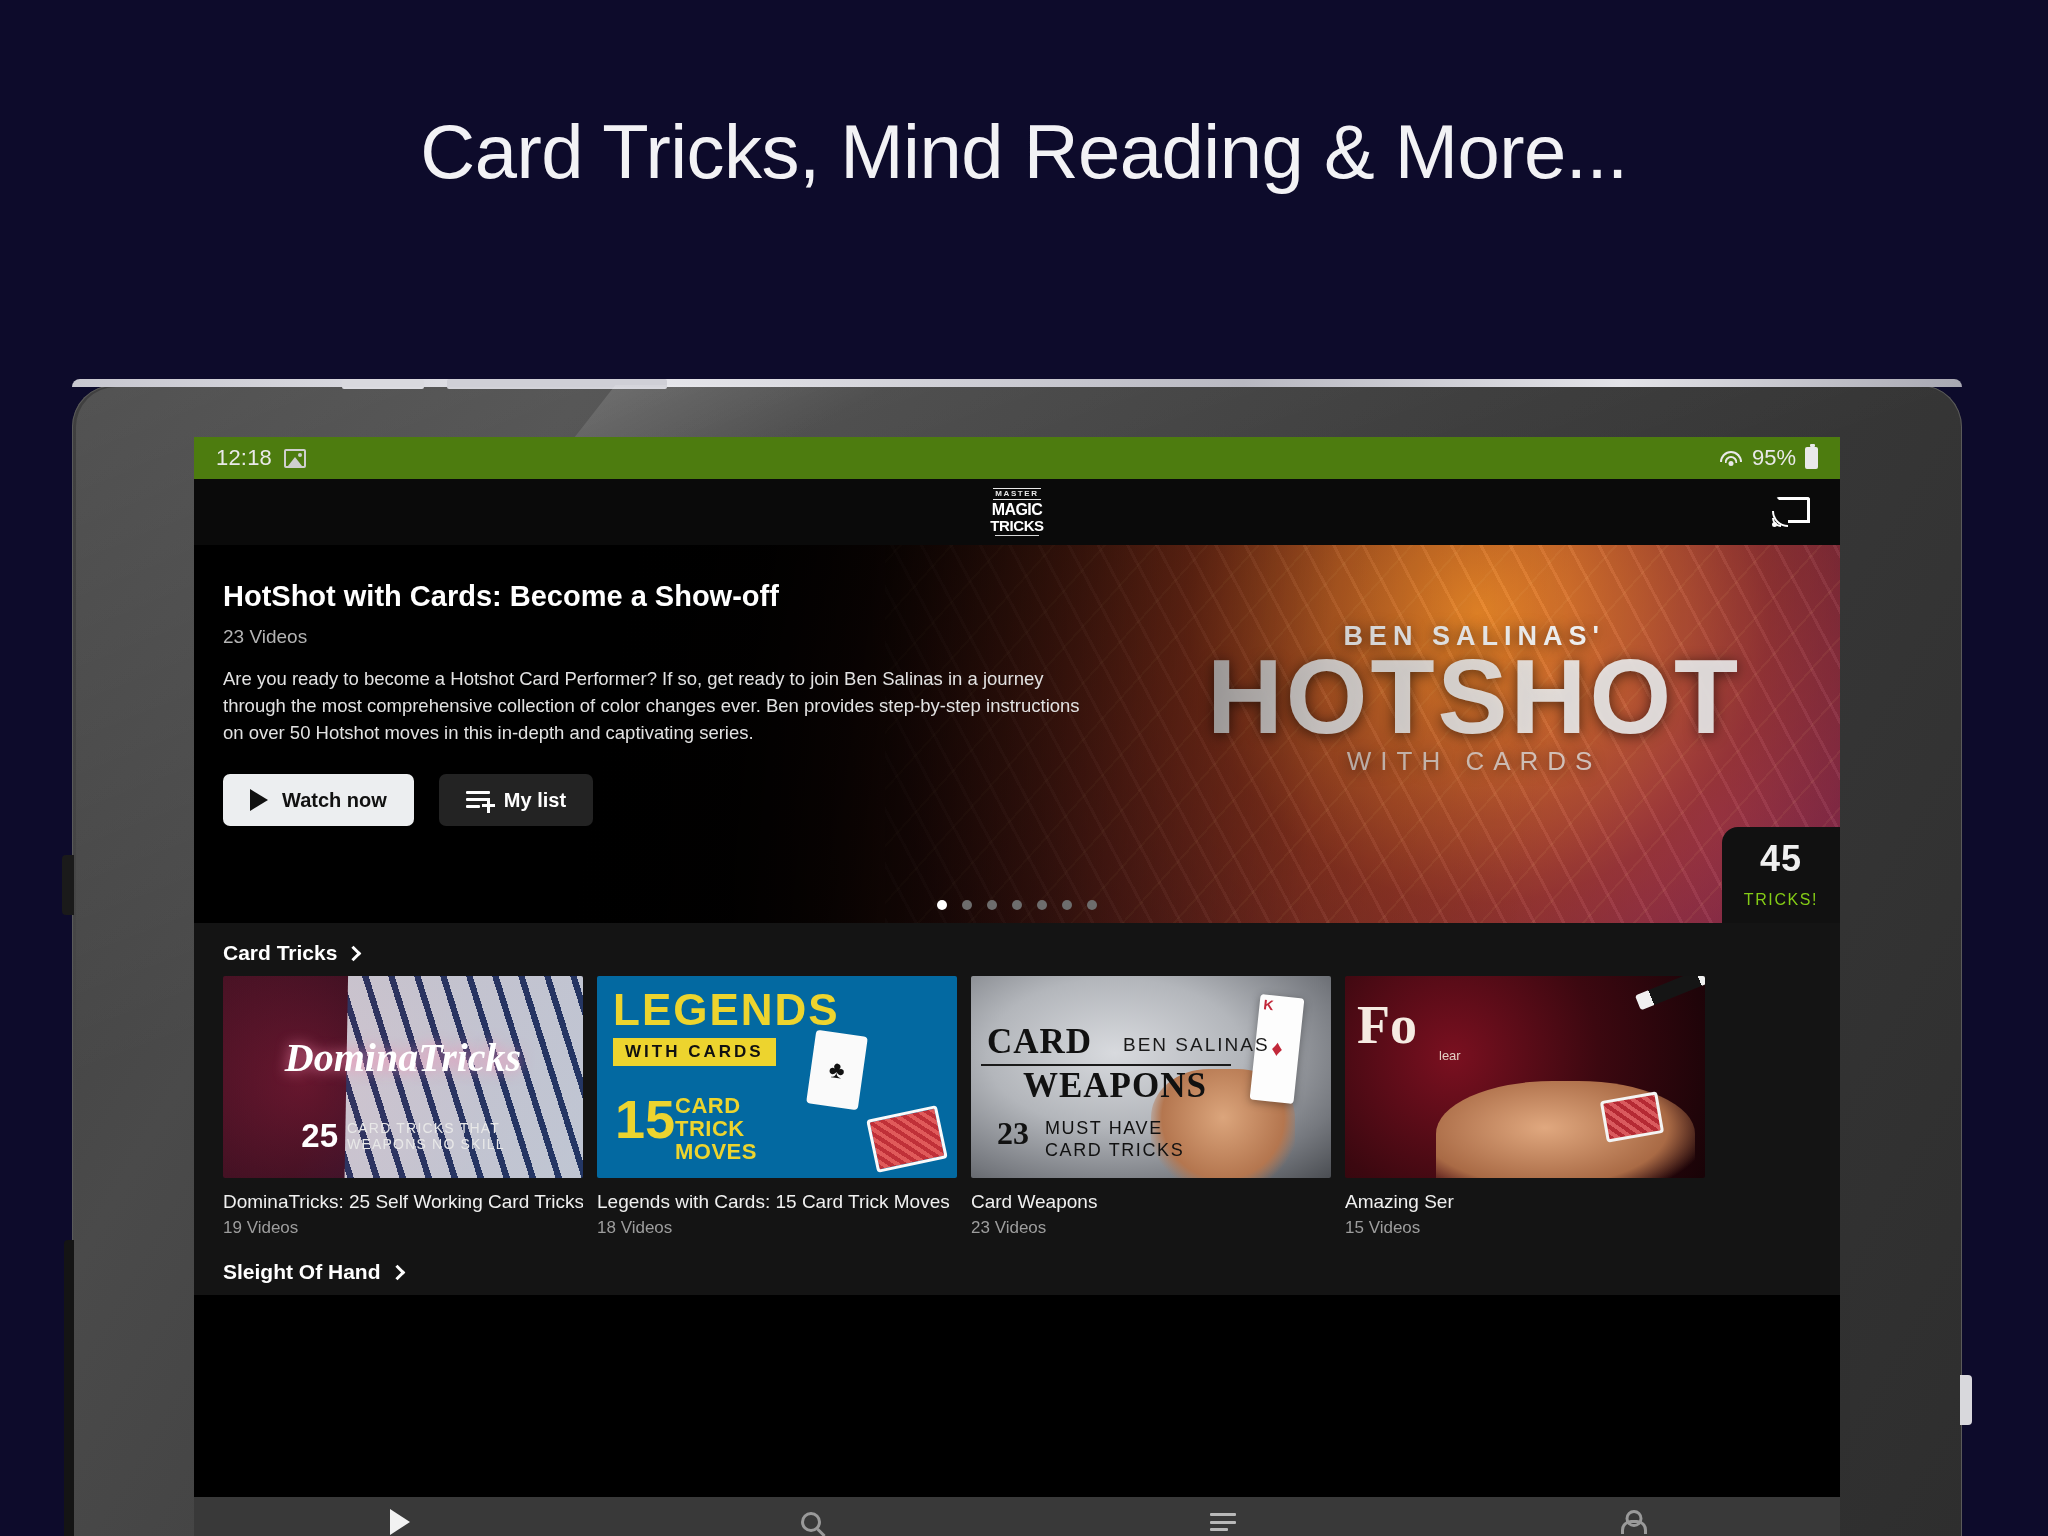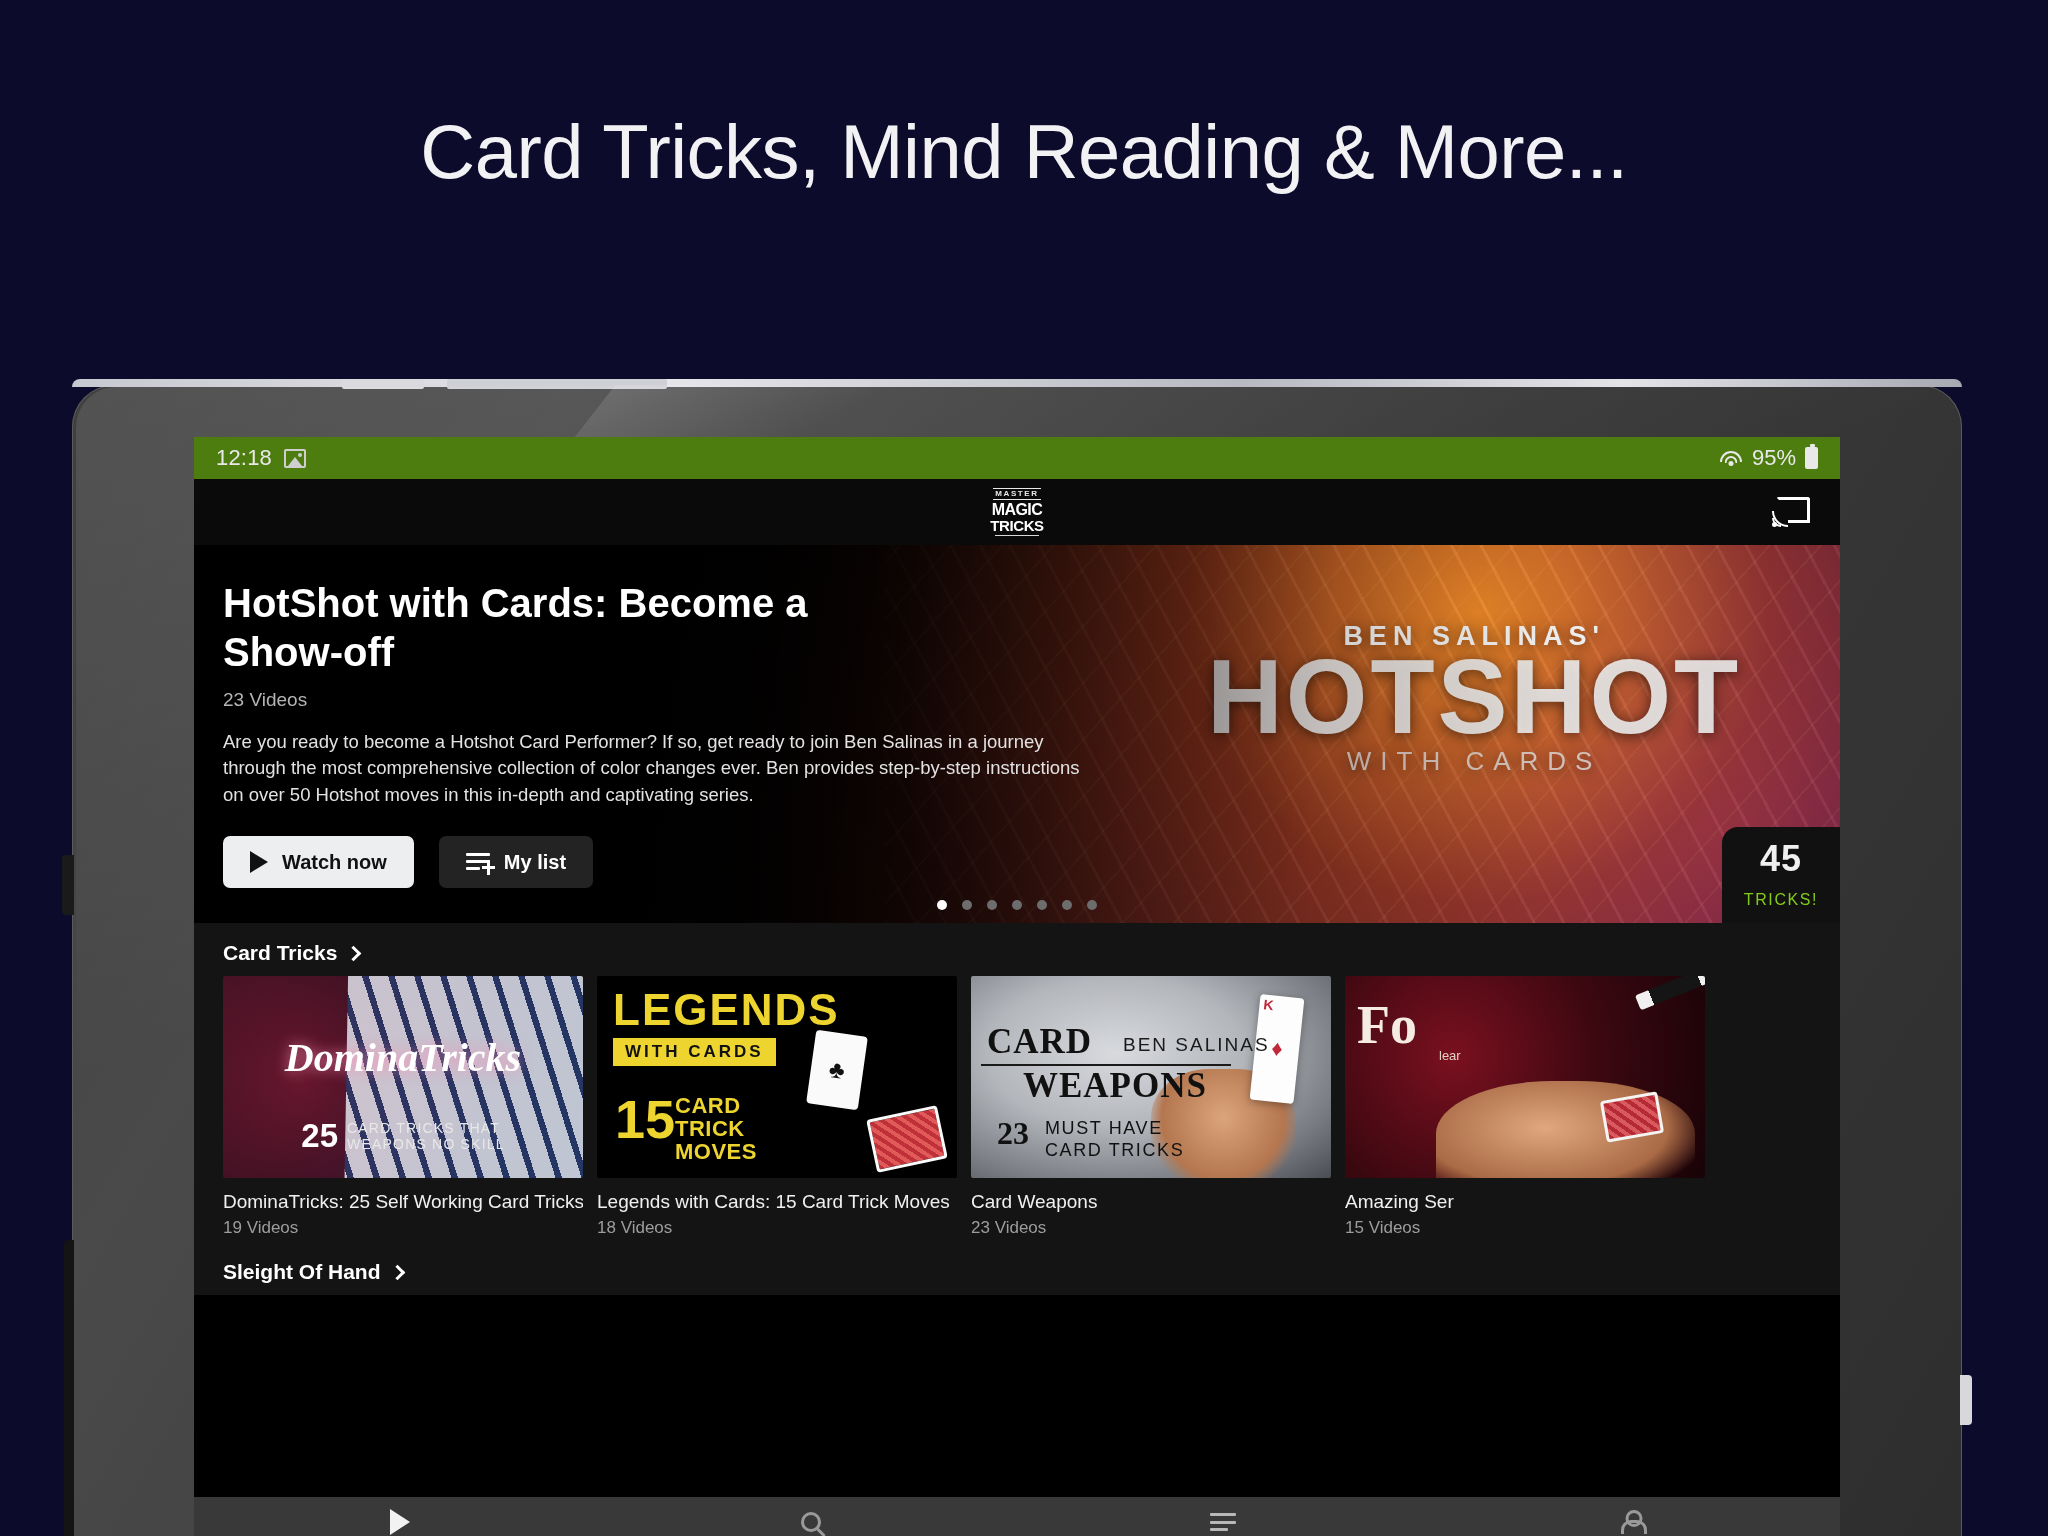--- a/index.html
+++ b/index.html
@@ -228,21 +228,21 @@
   }
   .hw-with { font-size: 26px; letter-spacing: 9px; color: rgba(220,220,220,0.8); margin-top: 4px; }
   .hero-fade {
     position: absolute; inset: 0;
     background: linear-gradient(96deg, rgba(0,0,0,0.97) 0%, rgba(0,0,0,0.93) 34%, rgba(0,0,0,0.55) 52%, rgba(0,0,0,0.12) 68%, rgba(0,0,0,0) 82%);
   }
   .hero-content {
     position: absolute; left: 29px; top: 34px; width: 900px; z-index: 3;
   }
   .hero-title {
-    color: #fff; font-size: 40px; font-weight: bold; line-height: 1.22;
+    color: #fff; font-size: 29px; font-weight: bold; line-height: 1.22;
     max-width: 700px;
   }
   .hero-sub { color: #b4b4b4; font-size: 19px; margin-top: 12px; }
   .hero-desc {
     color: #e2e2e2; font-size: 18.5px; line-height: 1.44;
     margin-top: 18px; max-width: 880px;
   }
   .hero-actions { display: flex; gap: 25px; margin-top: 28px; }
   .btn {
     display: flex; align-items: center; gap: 14px;
@@ -332,21 +332,21 @@
     text-shadow: 0 0 14px rgba(255,140,180,0.8); white-space: nowrap; z-index: 2;
   }
   .t1 .t1-sub {
     position: absolute; left: 50%; top: 70%; transform: translateX(-50%);
     display: flex; align-items: center; gap: 9px; z-index: 2; white-space: nowrap;
   }
   .t1 .t1-num { color: #fff; font-size: 33px; font-weight: 800; }
   .t1 .t1-lines { color: #e8e8e8; font-size: 14px; letter-spacing: 1.2px; line-height: 1.15; text-align: left; }
 
   
-  .t2 { background: #000000; }
+  .t2 { background: #0369a1; }
   .t2 .lg {
     position: absolute; left: 16px; top: 12px;
     color: #edd42e; font-size: 44px; font-weight: 800; letter-spacing: 2px; line-height: 1;
   }
   .t2 .wc {
     position: absolute; left: 16px; top: 62px;
     background: #edd42e; color: #111; font-size: 17px; font-weight: 800;
     letter-spacing: 3px; padding: 4px 12px;
   }
   .t2 .n15 {

